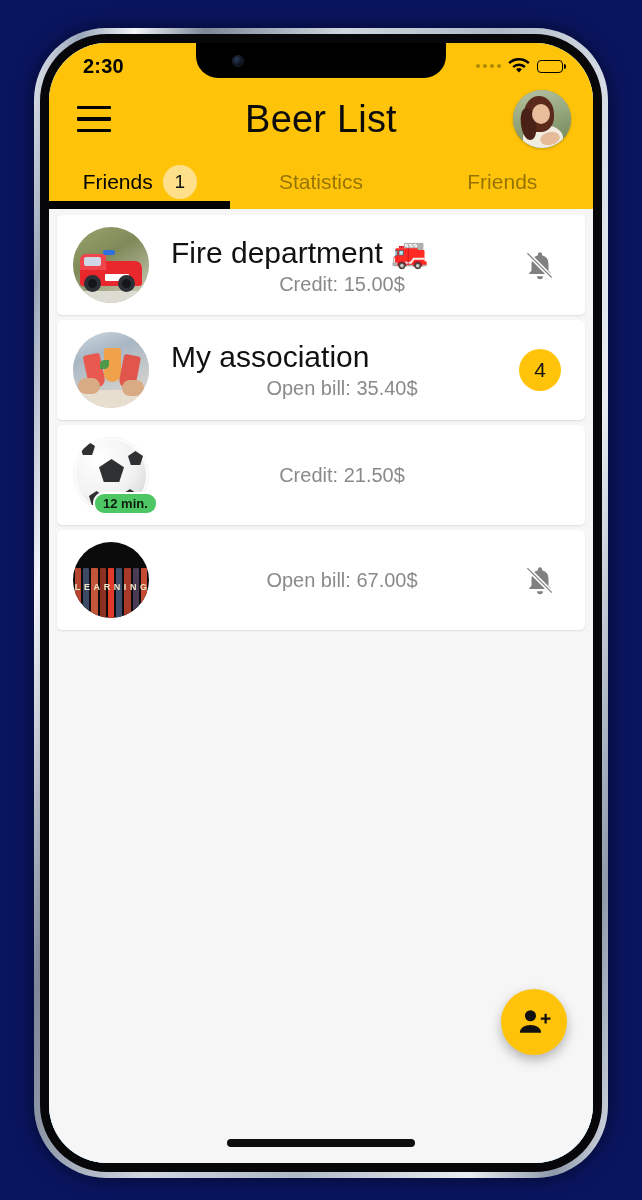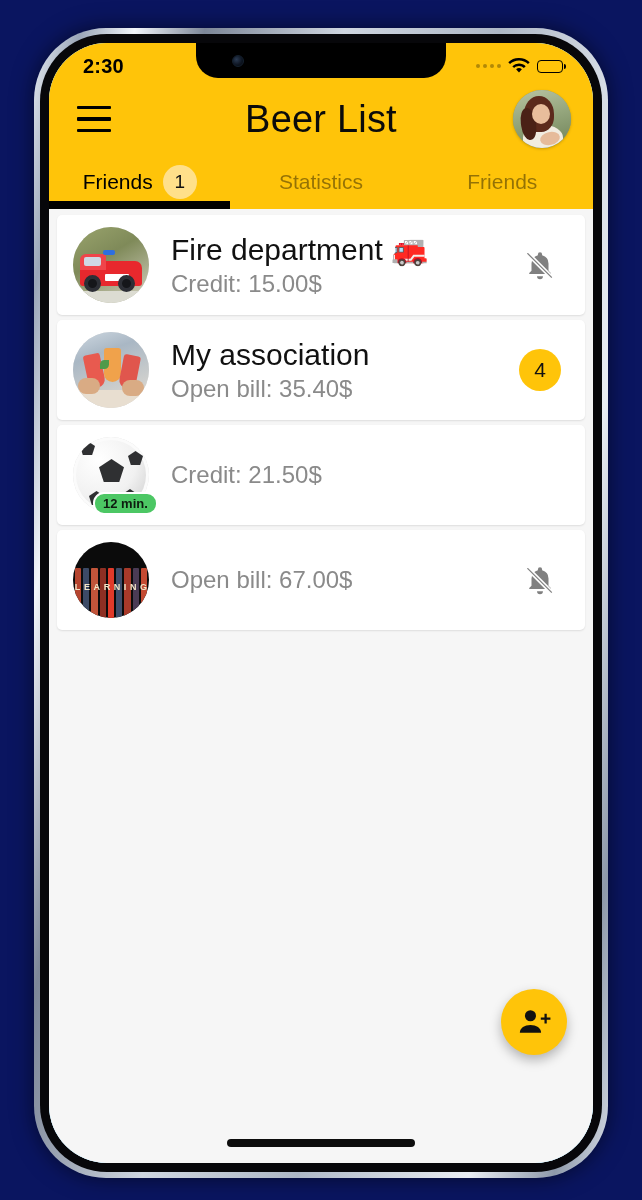--- a/index.html
+++ b/index.html
@@ -245,22 +245,23 @@
   }
 
   .group-text { flex: 1; padding-left: 22px; min-width: 0; }
   .group-name {
     font-size: 30px;
     color: #111;
     white-space: nowrap;
     margin-bottom: 3px;
   }
   .group-sub {
-    font-size: 24px;
+    font-size: 20px;
     color: #8a8a8a;
+    text-align: center;
   }
 
   .trailing { flex: 0 0 auto; display: flex; align-items: center; justify-content: center; width: 54px; }
   .count-badge {
     width: 42px; height: 42px;
     border-radius: 50%;
     background: #FFC409;
     color: #111;
     font-size: 21px;
     display: flex; align-items: center; justify-content: center;

